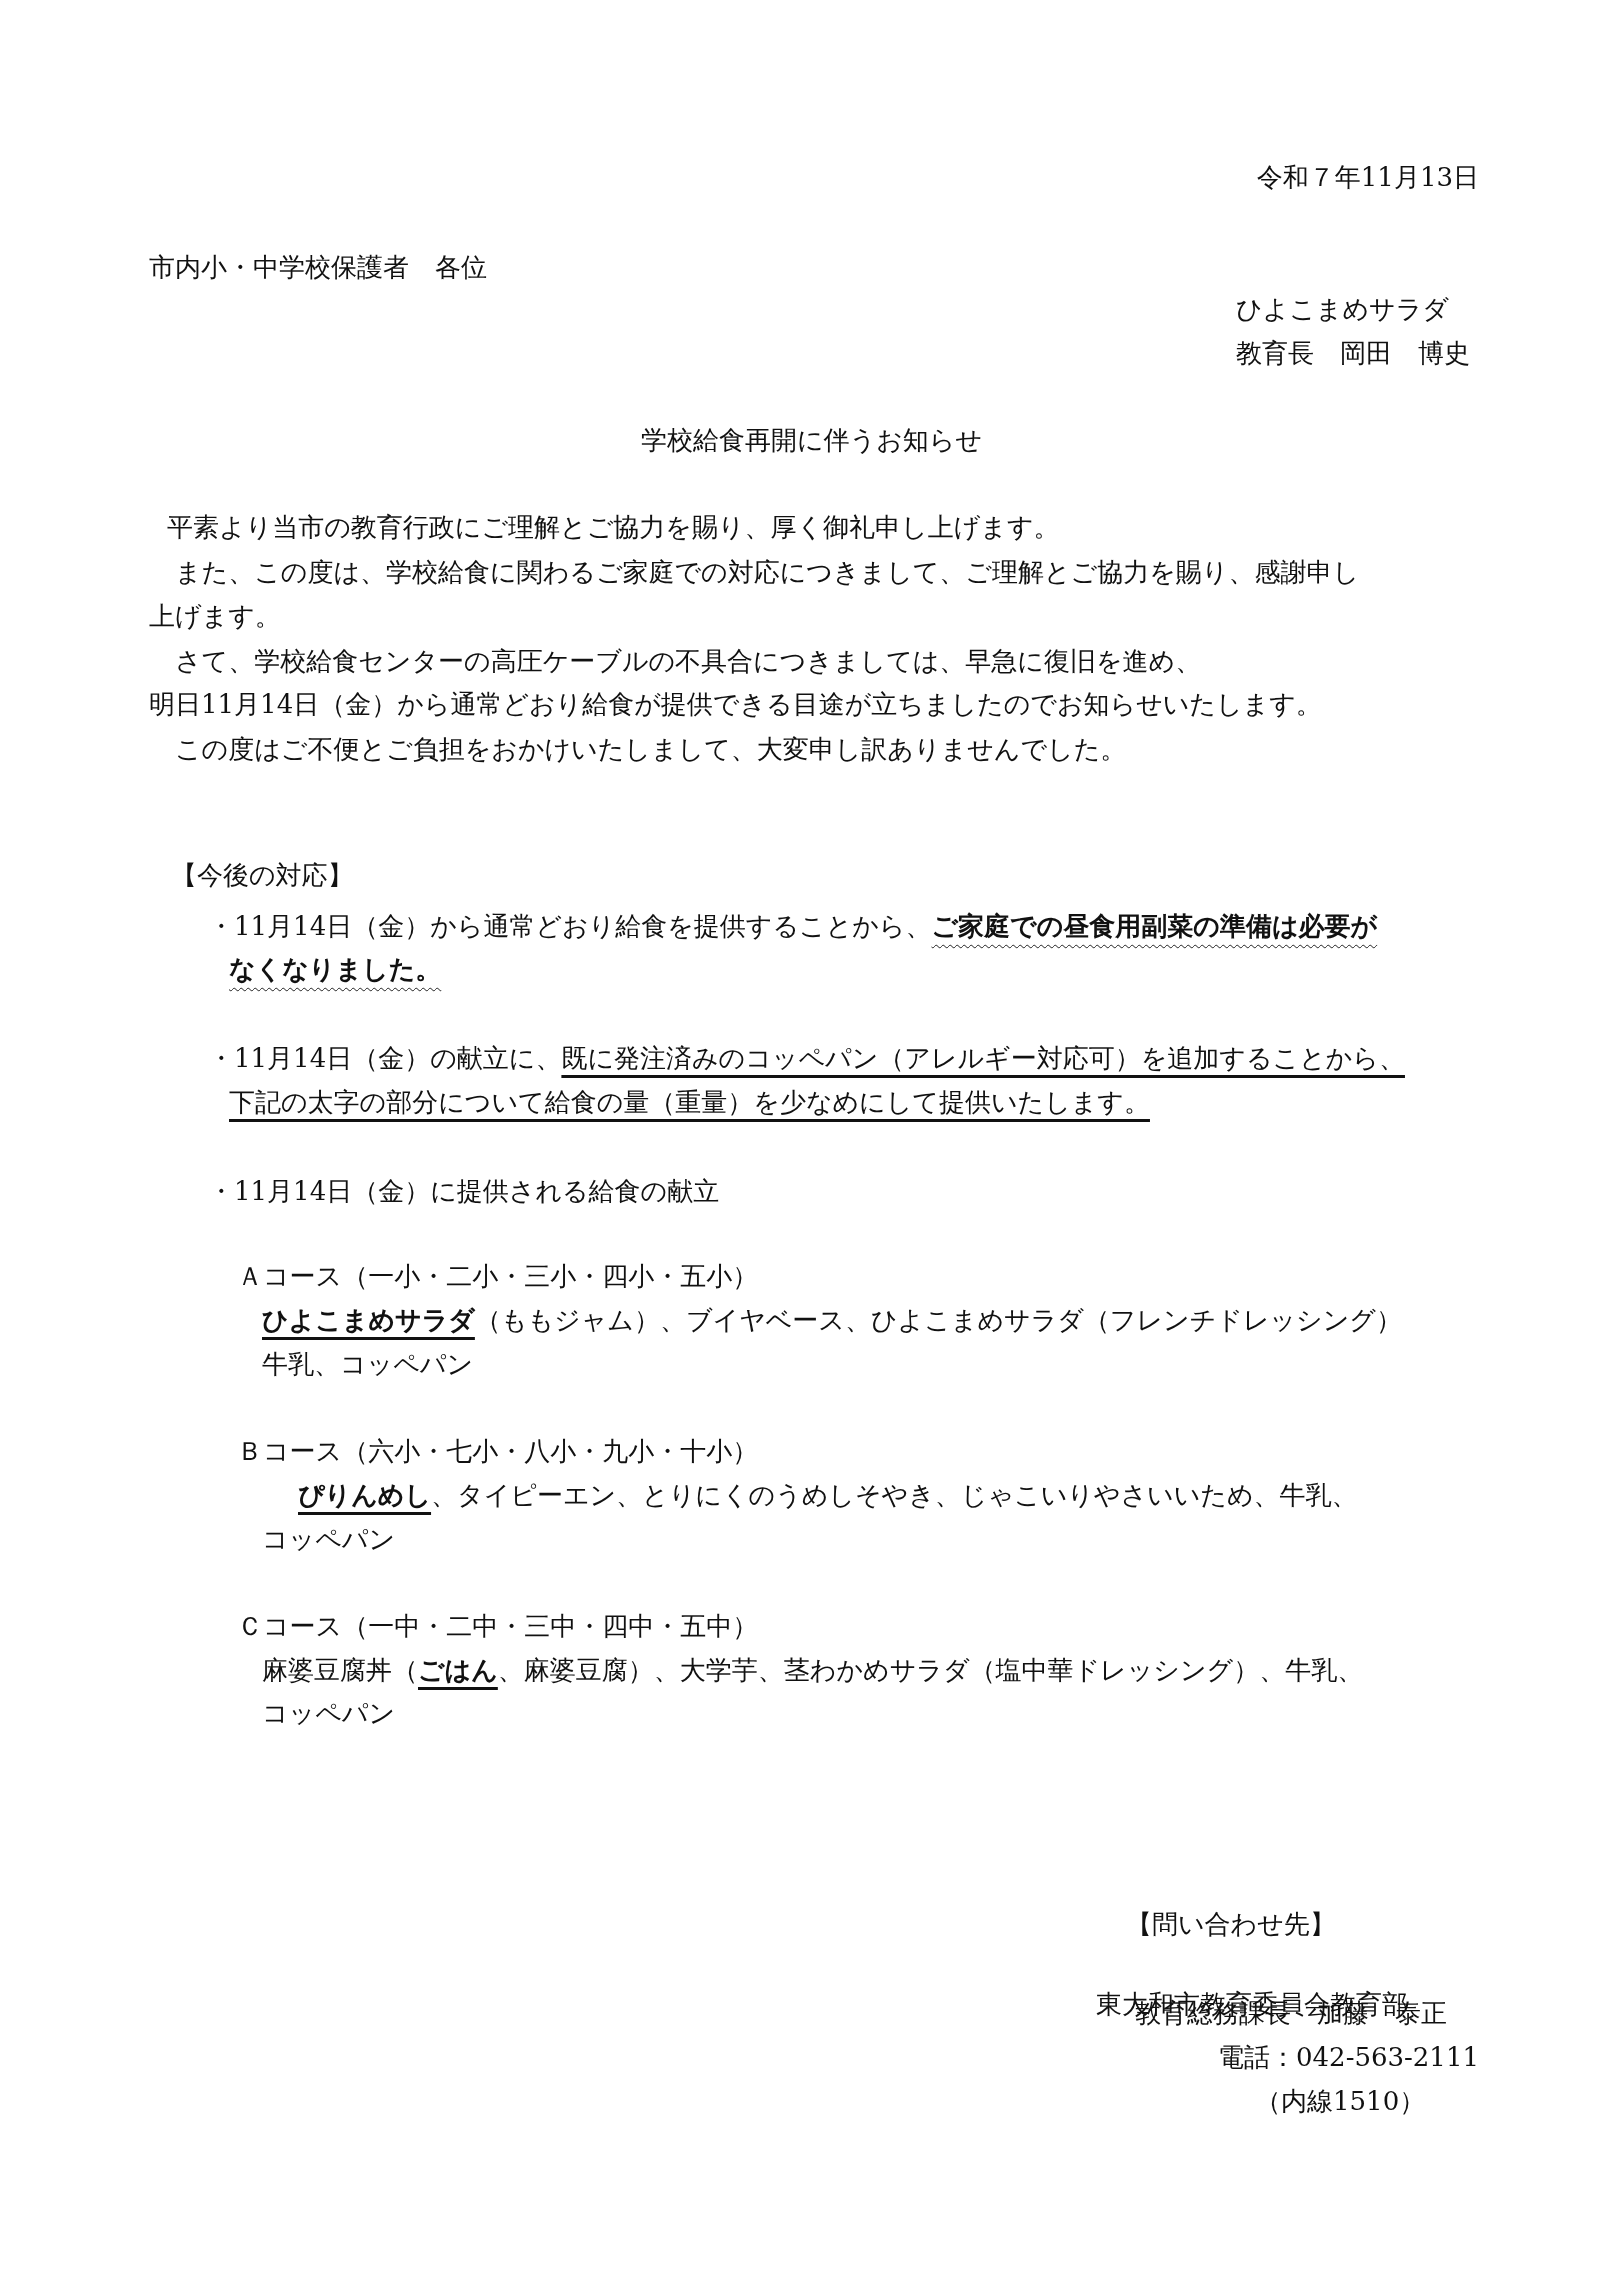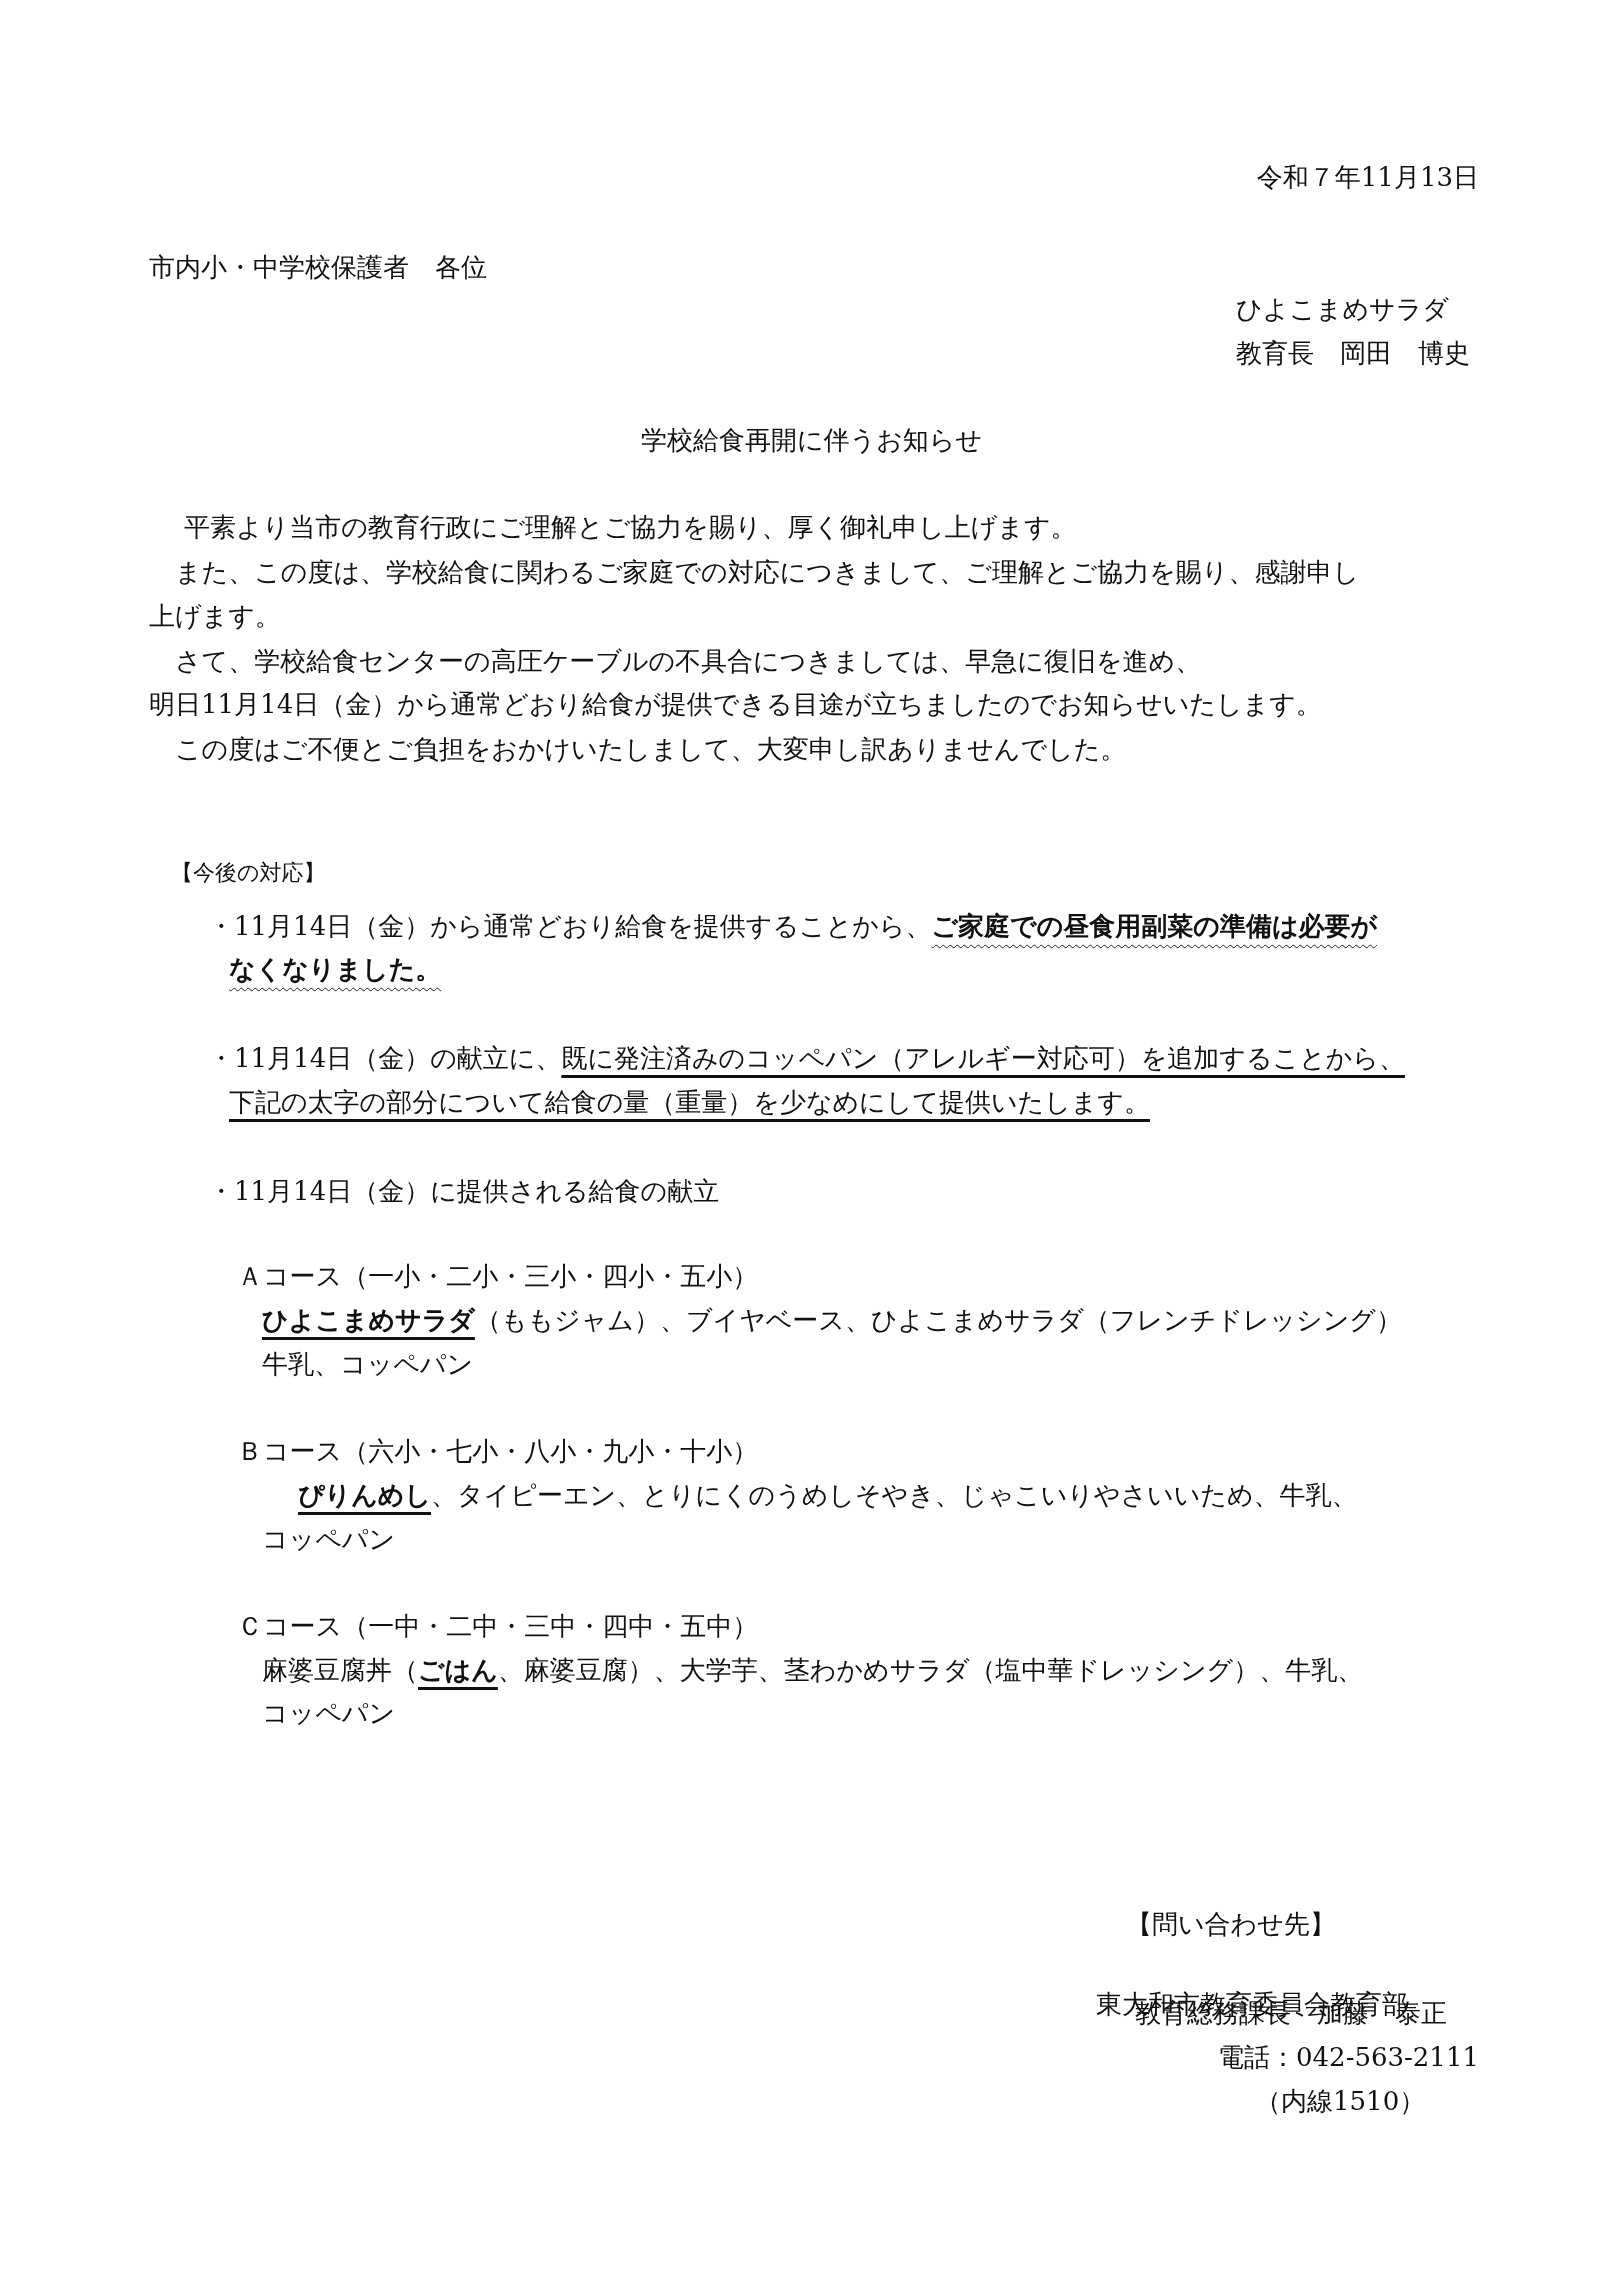--- a/index.html
+++ b/index.html
@@ -2,33 +2,33 @@
 <html style="font-size:10.5px"><head>
 <meta charset="utf-8">
 <style>
   html, body { margin:0; padding:0; background:#ffffff; }
   body { width:1623px; height:2295px; position:relative; overflow:hidden;
          font-family:"DejaVu Serif", "Liberation Serif", serif; color:#111; font-size:26px; }
   .line { position:absolute; white-space:nowrap; line-height:1; }
   .bold { font-family:"DejaVu Sans", "Liberation Sans", sans-serif; font-weight:bold; }
   .wavy { text-decoration: underline wavy #222; text-decoration-thickness:1.3px; text-underline-offset:9.2px; }
   .uline { text-decoration: underline solid #111; text-decoration-thickness:3.3px; text-underline-offset:7.9px; }
-  .heading { font-size:22px; }
+  .heading { font-size:26px; }
 </style>
 </head>
 <body>
 
 <div class="line" style="right:144px; top:164px;">令和７年11月13日</div>
 <div class="line" style="left:149px; top:254px;">市内小・中学校保護者　各位</div>
 <div class="line" style="left:1236px; top:296px;">ひよこまめサラダ</div>
 <div class="line" style="left:1236px; top:340px;">教育長　岡田　博史</div>
 
 <div class="line" style="left:0; width:1623px; text-align:center; top:427px;">学校給食再開に伴うお知らせ</div>
 
-<div class="line" style="left:158px; top:514px;">　平素より当市の教育行政にご理解とご協力を賜り、厚く御礼申し上げます。</div>
+<div class="line" style="left:141px; top:514px;">　平素より当市の教育行政にご理解とご協力を賜り、厚く御礼申し上げます。</div>
 <div class="line" style="left:149px; top:559px;">　また、この度は、学校給食に関わるご家庭での対応につきまして、ご理解とご協力を賜り、感謝申し</div>
 <div class="line" style="left:149px; top:603px;">上げます。</div>
 <div class="line" style="left:149px; top:648px;">　さて、学校給食センターの高圧ケーブルの不具合につきましては、早急に復旧を進め、</div>
 <div class="line" style="left:149px; top:691px;">明日11月14日（金）から通常どおり給食が提供できる目途が立ちましたのでお知らせいたします。</div>
 <div class="line" style="left:149px; top:736px;">　この度はご不便とご負担をおかけいたしまして、大変申し訳ありませんでした。</div>
 
 <div class="line heading" style="left:171px; top:862px;">【今後の対応】</div>
 
 <div class="line" style="left:208px; top:913px;">
   <span>・11月14日（金）から通常どおり給食を提供することから、</span><span class="bold wavy">ご家庭での昼食用副菜の準備は必要が</span>

